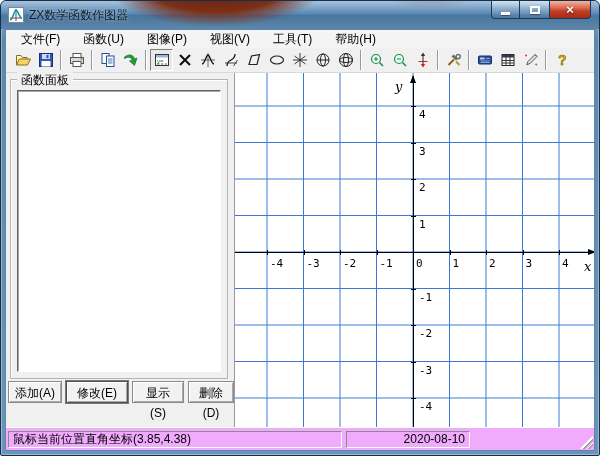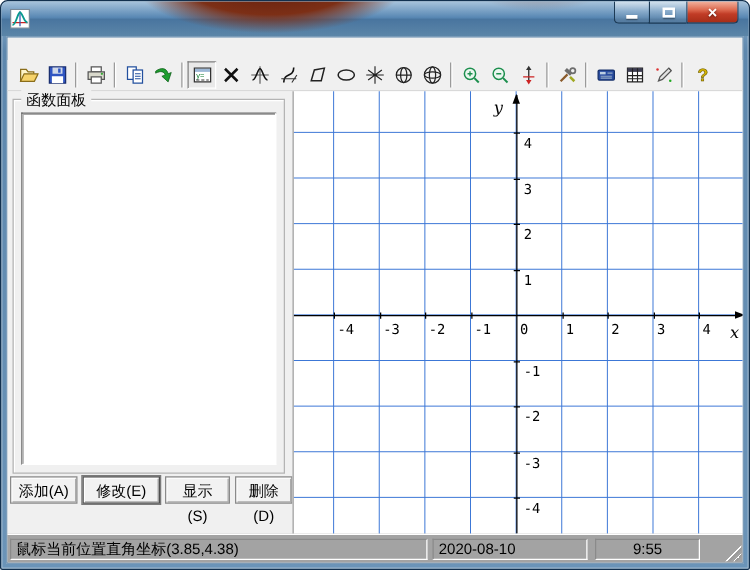--- a/index.html
+++ b/index.html
@@ -56,55 +56,64 @@
   .y-axis{position:absolute;left:178px;top:3px;bottom:0;width:1px;background:#000;}
   .y-arrow{position:absolute;left:175px;top:-1px;width:0;height:0;border:3.5px solid transparent;border-bottom:8px solid #000;}
   .x-axis{position:absolute;left:0;top:179px;width:357px;height:1px;background:#000;}
   .x-arrow{position:absolute;left:353px;top:175.5px;width:0;height:0;border:3.5px solid transparent;border-left:8px solid #000;}
   .axlabel{position:absolute;font:italic 13px "DejaVu Serif",serif;color:#000;}
   .xlab{left:349px;top:186px;} .ylab{left:160px;top:6px;}
   .tick-x{position:absolute;width:1px;height:5px;background:#000;}
   .tick-y{position:absolute;width:5px;height:1px;background:#000;}
   .ticklabel{position:absolute;font:11px "DejaVu Sans Mono",monospace;color:#000;}
   
-  .statusbar{position:absolute;left:0;right:0;bottom:0;height:23px;background:#a3a3a3;border-top:1px solid #fff;}
+  .statusbar{position:absolute;left:0;right:0;bottom:0;height:23px;background:#f0abfc;border-top:1px solid #fff;}
   .spanel{position:absolute;top:3px;height:17px;font-size:12px;line-height:15px;padding:0 4px;
     border:1px solid;border-color:#8a8a8a #fff #fff #8a8a8a;color:#000;white-space:nowrap;overflow:hidden;}
-  .sp1{left:2px;width:334px;} .sp2{left:340px;width:124px;text-align:left;} .sp3{left:470px;width:84px;text-align:center;}
+  .sp1{left:2px;width:334px;} .sp2{left:340px;width:124px;text-align:right;} .sp3{left:470px;width:84px;text-align:center;}
   .grip{position:absolute;right:1px;bottom:1px;width:13px;height:13px;
     background:linear-gradient(135deg,transparent 50%,#fff 50%,#fff 58%,#9c9c9c 58%,#9c9c9c 66%,transparent 66%,transparent 74%,#fff 74%,#fff 80%,#9c9c9c 80%,#9c9c9c 88%,transparent 88%);}
   svg{display:block;}
 </style>
 </head>
 <body>
 
 <div class="window">
   <div class="titlebar">
     <div class="app-icon">
       <svg viewBox="0 0 16 16" width="16" height="16">
           <rect x="0.5" y="0.5" width="15" height="15" fill="#fff" stroke="#7a8a99"></rect>
           <path d="M2 11h12" stroke="#cc2222" stroke-width="1"></path>
           <path d="M8 2v12" stroke="#3355aa" stroke-width="1"></path>
           <path d="M2 13C5 13 6 3 8 3s3 8 6 8" stroke="#0a9a8f" fill="none" stroke-width="1.5"></path>
         </svg>
     </div>
+    <div class="wtitle">ZX数学函数作图器</div>
     <div class="winbtns">
       <div class="wbtn min">
           <span class="gmin"></span>
         </div>
       <div class="wbtn max">
           <span class="gmax"></span>
         </div>
       <div class="wbtn close">
           <span class="gclose">×</span>
         </div>
     </div>
   </div>
 
   <div class="client">
+    <div class="menubar">
+      <span class="menuitem">文件(F)</span>
+      <span class="menuitem">函数(U)</span>
+      <span class="menuitem">图像(P)</span>
+      <span class="menuitem">视图(V)</span>
+      <span class="menuitem">工具(T)</span>
+      <span class="menuitem">帮助(H)</span>
+    </div>
 
     <div class="toolbar">
       <div class="tbtn">
           <svg viewBox="0 0 16 16" width="16" height="16">
             <path d="M1.5 13V3.5h4.5l1.5 2h4.5V7" fill="#fdf4c9" stroke="#8a6d1a"></path>
             <path d="M1.5 13l2.8-6h11.2l-3 6z" fill="#f6d36b" stroke="#8a6d1a"></path>
           </svg>
         </div>
       <div class="tbtn">
           <svg viewBox="0 0 16 16" width="16" height="16">
@@ -305,17 +314,16 @@
           <div class="tick-y" style="left: 176px; top: 69.5px;"></div>
           <div class="ticklabel" style="left: 184px; top: 71.5px;">3</div>
           <div class="tick-y" style="left: 176px; top: 33px;"></div>
           <div class="ticklabel" style="left: 184px; top: 35px;">4</div>
         </div>
     </div>
 
     <div class="statusbar">
       <div class="spanel sp1">鼠标当前位置直角坐标(3.85,4.38)</div>
       <div class="spanel sp2">2020-08-10</div>
-      <div class="spanel sp3">9:55</div>
       <div class="grip"></div>
     </div>
   </div>
 </div>
 
 </body></html>

